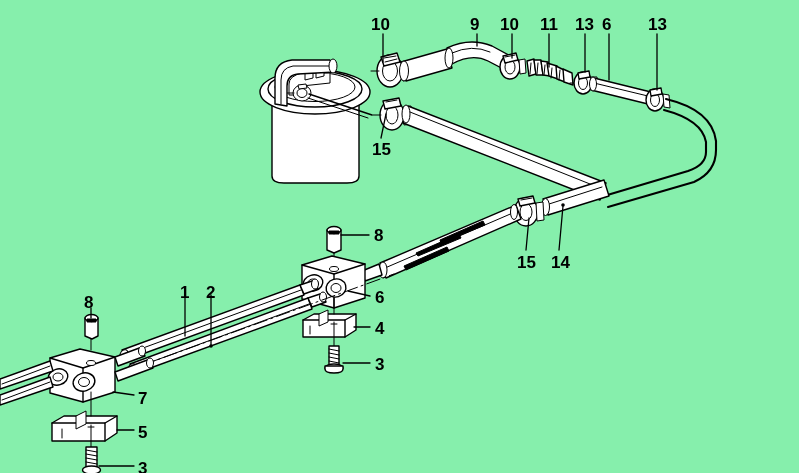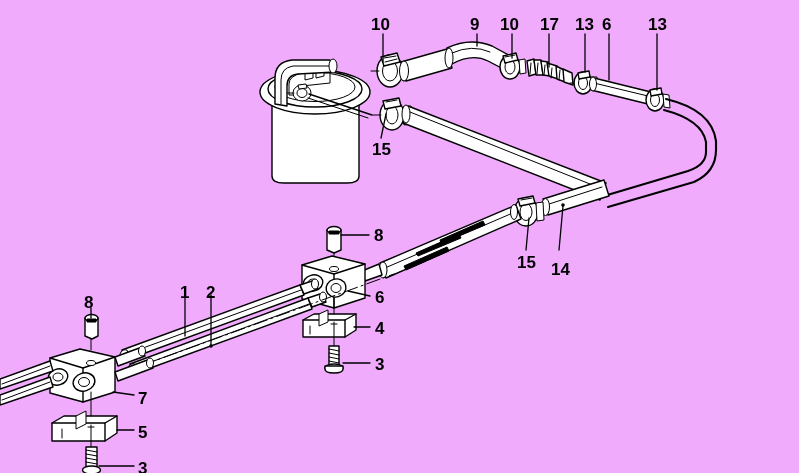--- a/index.html
+++ b/index.html
@@ -1,20 +1,20 @@
 <!DOCTYPE html>
 <html><head>
 <meta charset="utf-8">
 <style>
   html,body{margin:0;padding:0;background:#ffffff;}
   body{font-family:"Liberation Sans", sans-serif;}
   #diagram-root{
     position:relative;
     width:799px;height:473px;
-    background:#f0abfc;
+    background:#86efac;
     overflow:hidden;
   }
   #diagram-root svg{position:absolute;left:0;top:0;}
   .callout-label{
     position:absolute;
     font-family:"Liberation Sans", sans-serif;
     font-weight:bold;
     font-size:17px;
     color:#000000;
     line-height:1;
@@ -319,28 +319,28 @@
       <line class="leader" x1="91" y1="308" x2="91" y2="318"></line>
       <line class="leader" x1="134" y1="395" x2="113" y2="392"></line>
       <line class="leader" x1="134" y1="430" x2="117" y2="430"></line>
       <line class="leader" x1="134" y1="466" x2="99" y2="466"></line>
     </g>
   </svg>
 
   <div class="callout-label" style="left:371px;top:16px;">10</div>
   <div class="callout-label" style="left:470px;top:16px;">9</div>
   <div class="callout-label" style="left:500px;top:16px;">10</div>
-  <div class="callout-label" style="left:540px;top:16px;">17</div>
+  <div class="callout-label" style="left:540px;top:16px;">11</div>
   <div class="callout-label" style="left:575px;top:16px;">13</div>
   <div class="callout-label" style="left:602px;top:16px;">6</div>
   <div class="callout-label" style="left:648px;top:16px;">13</div>
   <div class="callout-label" style="left:372px;top:141px;">15</div>
   <div class="callout-label" style="left:374px;top:227px;">8</div>
   <div class="callout-label" style="left:517px;top:254px;">15</div>
-  <div class="callout-label" style="left:551px;top:261px;">14</div>
+  <div class="callout-label" style="left:551px;top:254px;">14</div>
   <div class="callout-label" style="left:180px;top:284px;">1</div>
   <div class="callout-label" style="left:206px;top:284px;">2</div>
   <div class="callout-label" style="left:375px;top:289px;">6</div>
   <div class="callout-label" style="left:375px;top:320px;">4</div>
   <div class="callout-label" style="left:375px;top:356px;">3</div>
   <div class="callout-label" style="left:84px;top:294px;">8</div>
   <div class="callout-label" style="left:138px;top:390px;">7</div>
   <div class="callout-label" style="left:138px;top:424px;">5</div>
   <div class="callout-label" style="left:138px;top:460px;">3</div>
 

